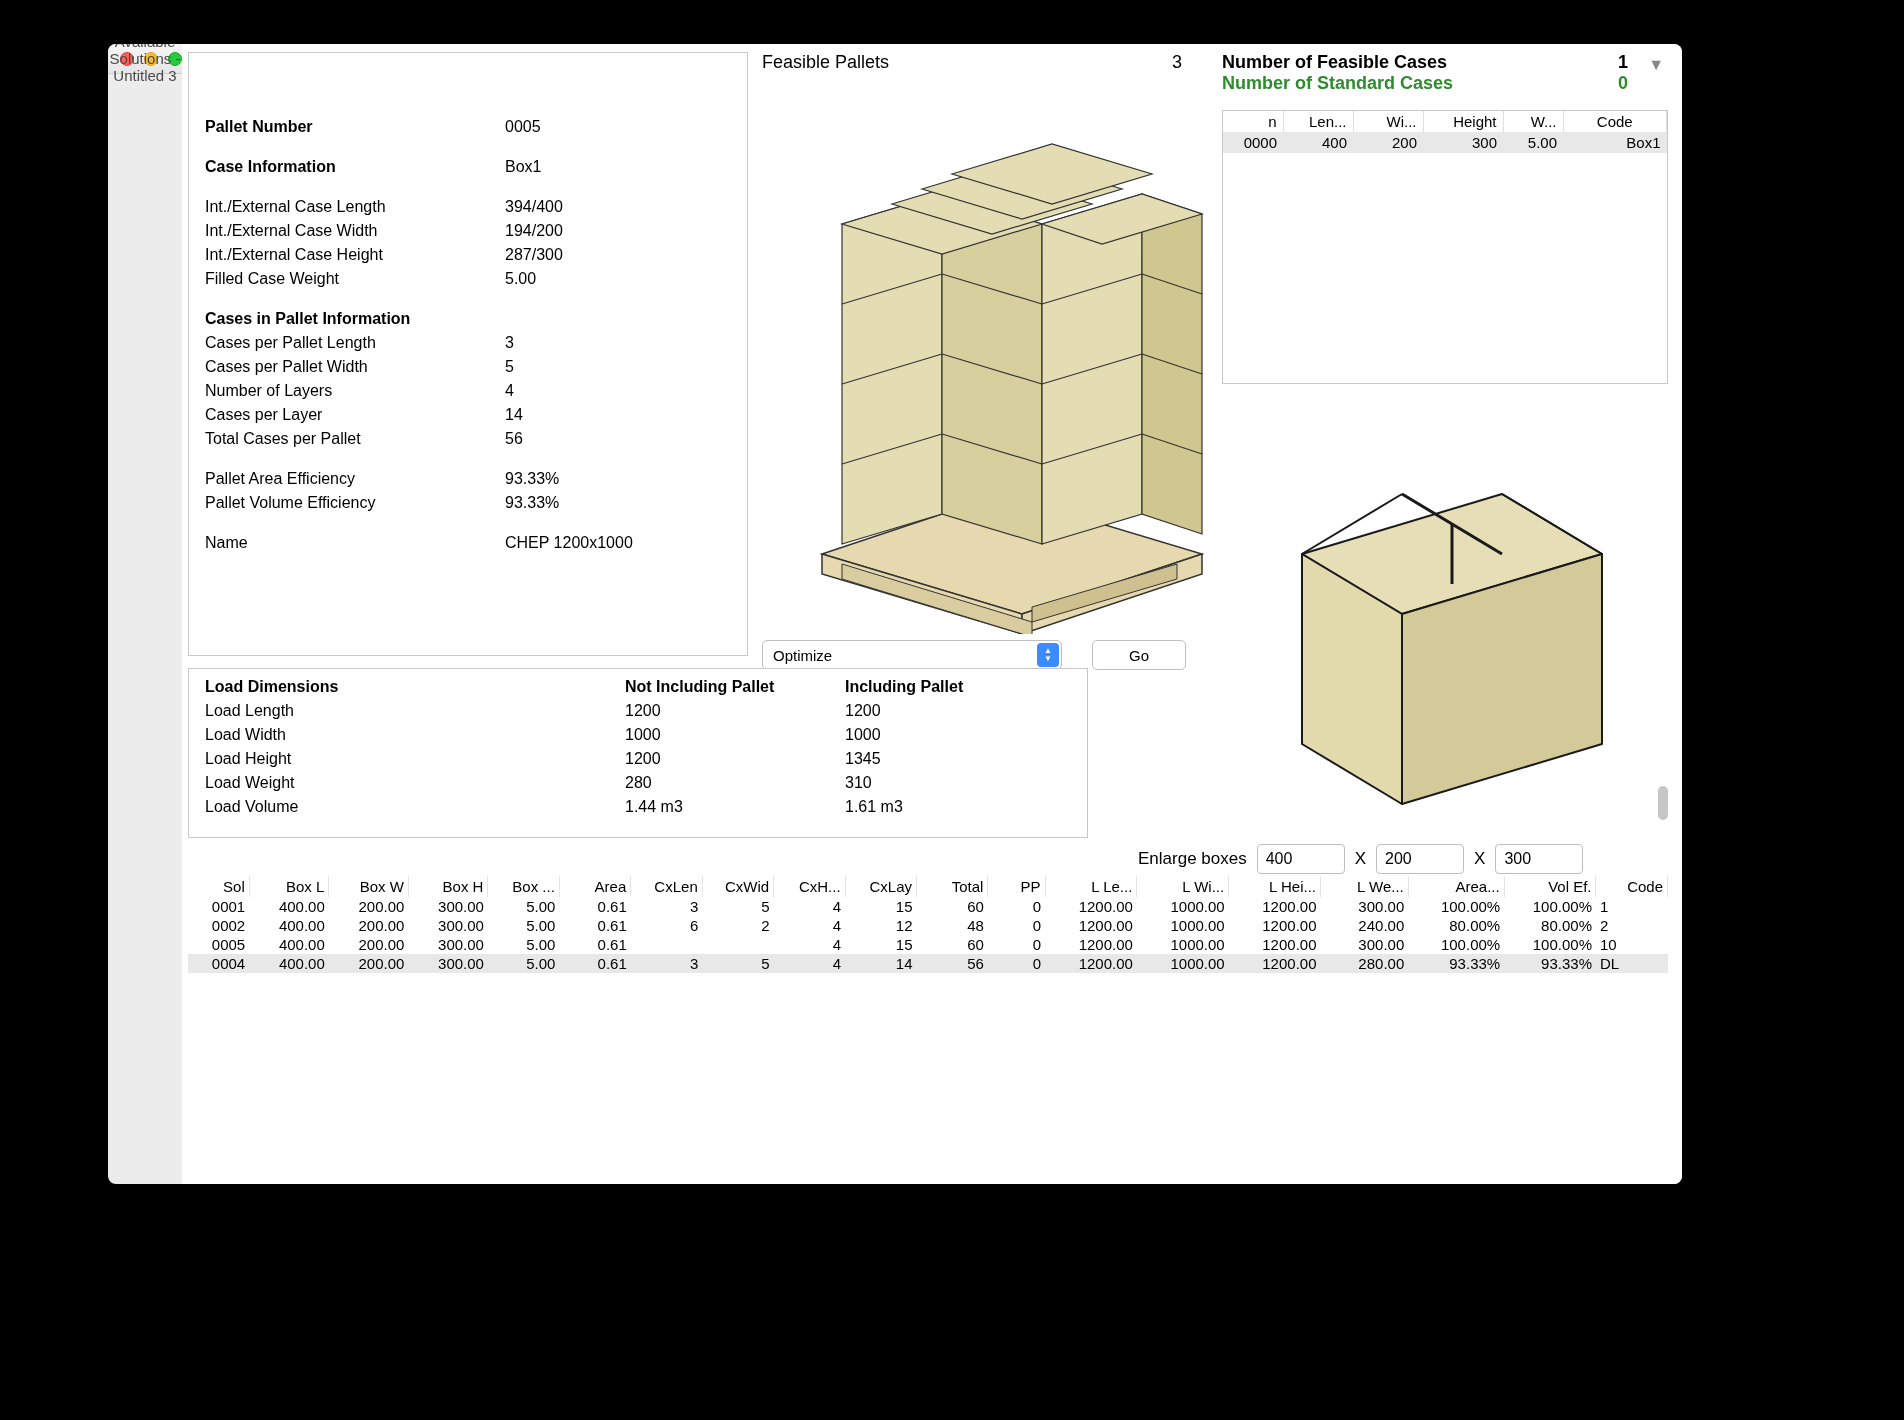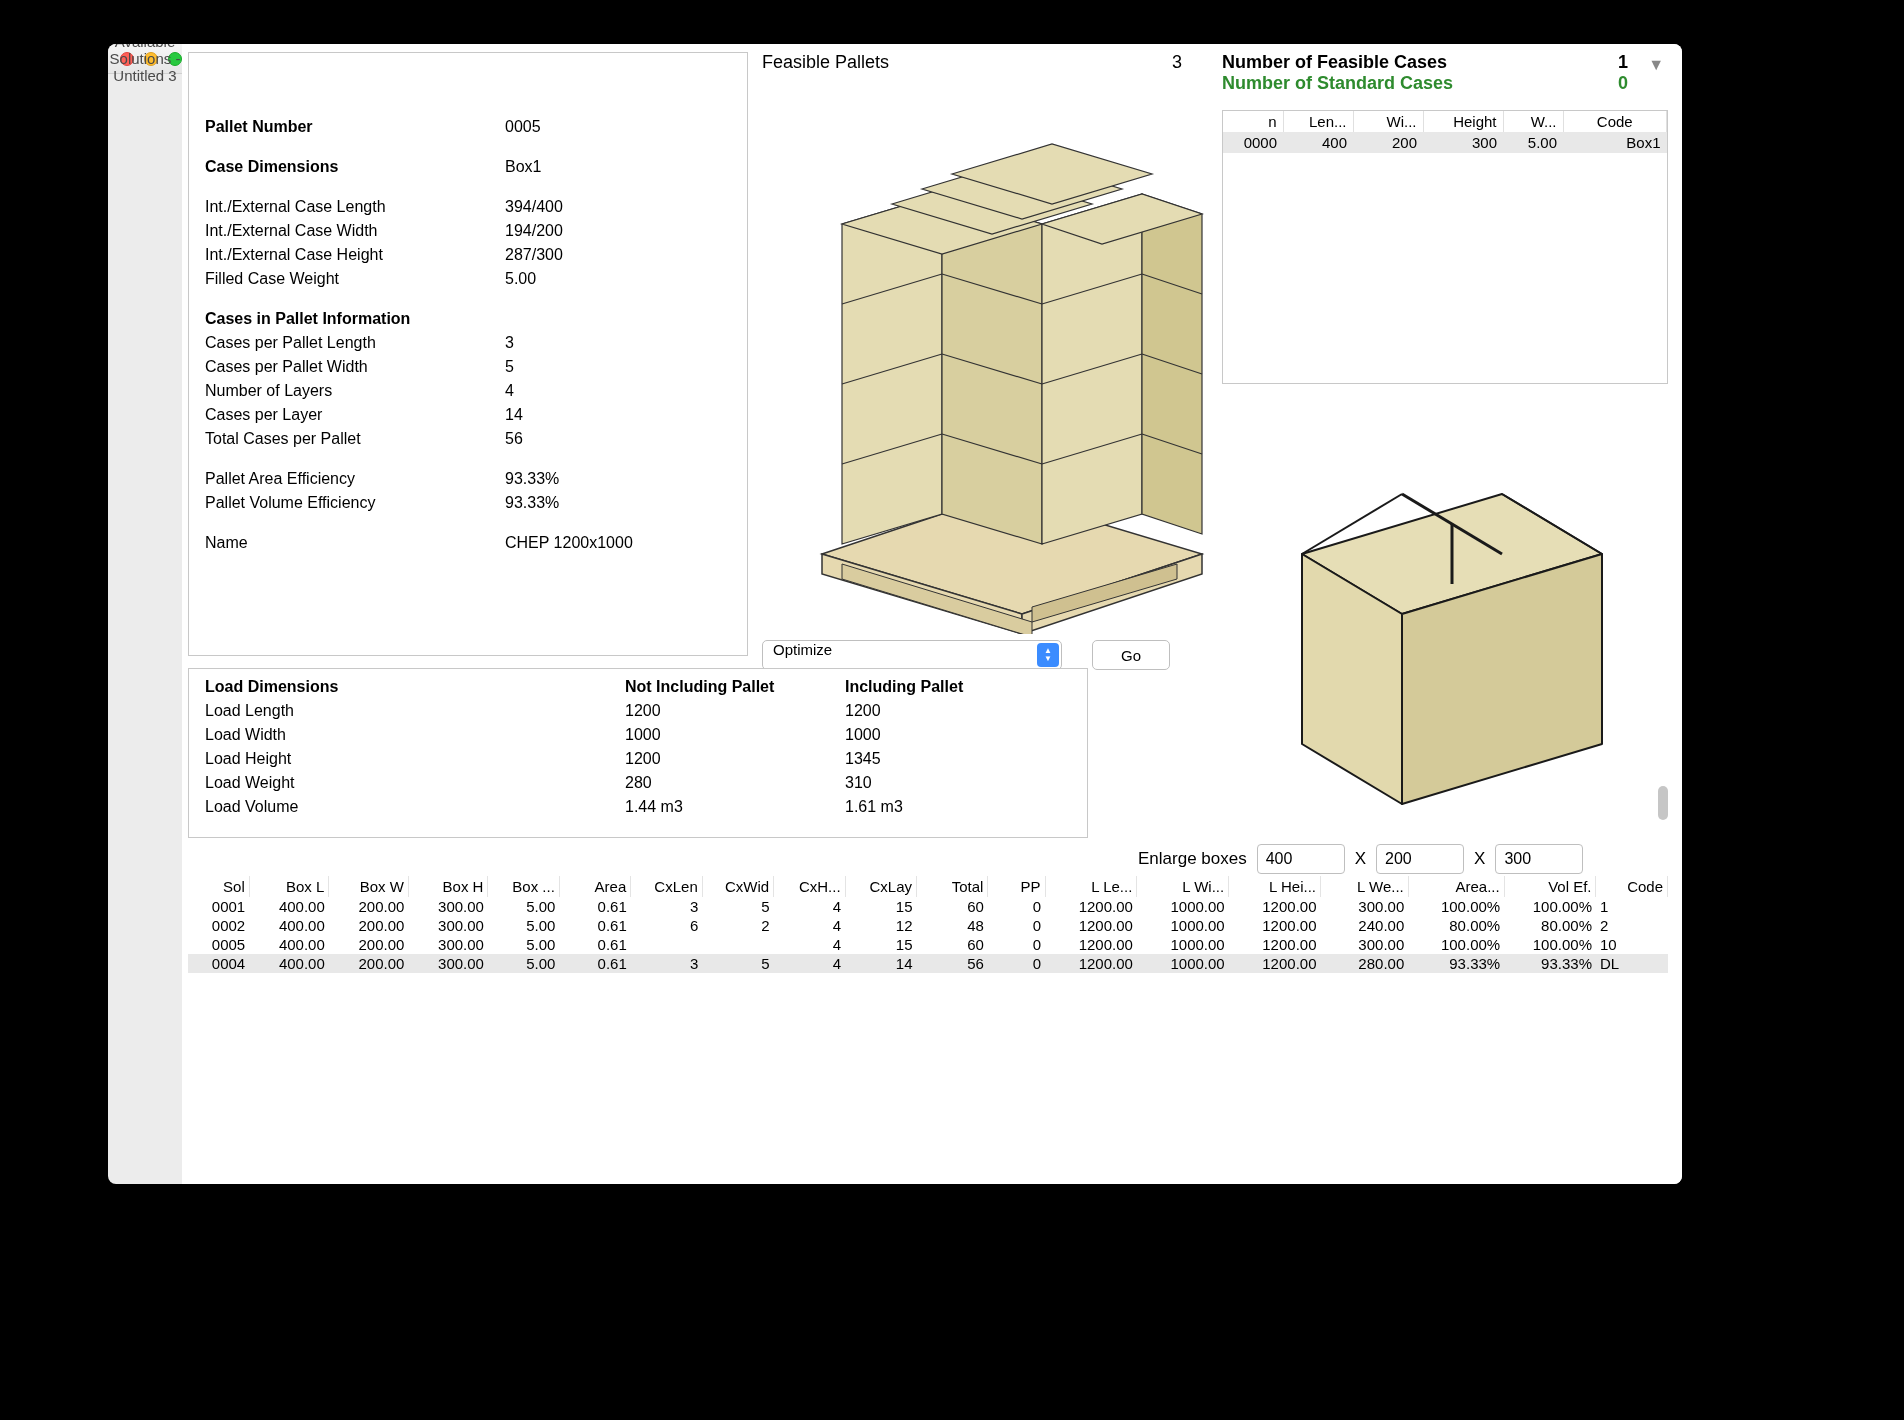--- a/index.html
+++ b/index.html
@@ -62,30 +62,30 @@
 
   .pallet-vis {
     position:absolute; left:600px; top:30px; width:440px; height:560px;
   }
 
   .optimize-row {
     position:absolute; left:580px; top:596px; display:flex; gap:30px; align-items:center;
   }
   .select {
     width:300px; height:30px; border:1px solid #bfbfbf; border-radius:5px;
-    background:#fff; display:flex; padding:0 10px; position:relative;
+    background:#fff; display:flex; align-items:center; padding:0 10px; position:relative;
     font-size:15px;
   }
   .select .arrows {
     position:absolute; right:2px; top:2px; bottom:2px; width:22px;
     background:#3b8cff; border-radius:4px; display:flex; flex-direction:column;
     align-items:center; justify-content:center; color:#fff; font-size:8px; line-height:8px;
   }
   .go-btn {
-    height:30px; padding:0 28px; border:1px solid #bfbfbf; border-radius:5px;
+    height:30px; padding:0 36px; border:1px solid #bfbfbf; border-radius:5px;
     background:#fff; font-size:15px;
   }
 
   .load-panel {
     position:absolute; left:6px; top:624px; width:900px; height:170px;
     border:1px solid #c8c8c8; background:#fff; padding:6px 16px;
     font-size:16px; line-height:22px;
   }
   .load-panel table { width:100%; border-collapse:collapse; }
   .load-panel td { padding:1px 0; }
@@ -178,21 +178,21 @@
             </tr>
         <tr>
               <td class="lab bold">Pallet Number</td>
             <td>0005</td>
             </tr>
         <tr class="gap">
               <td></td>
               <td></td>
             </tr>
         <tr>
-              <td class="lab bold">Case Dimensions</td>
+              <td class="lab bold">Case Information</td>
             <td>Box1</td>
             </tr>
         <tr class="gap">
               <td></td>
               <td></td>
             </tr>
         <tr>
               <td class="lab">Int./External Case Length</td>
             <td>394/400</td>
             </tr>

